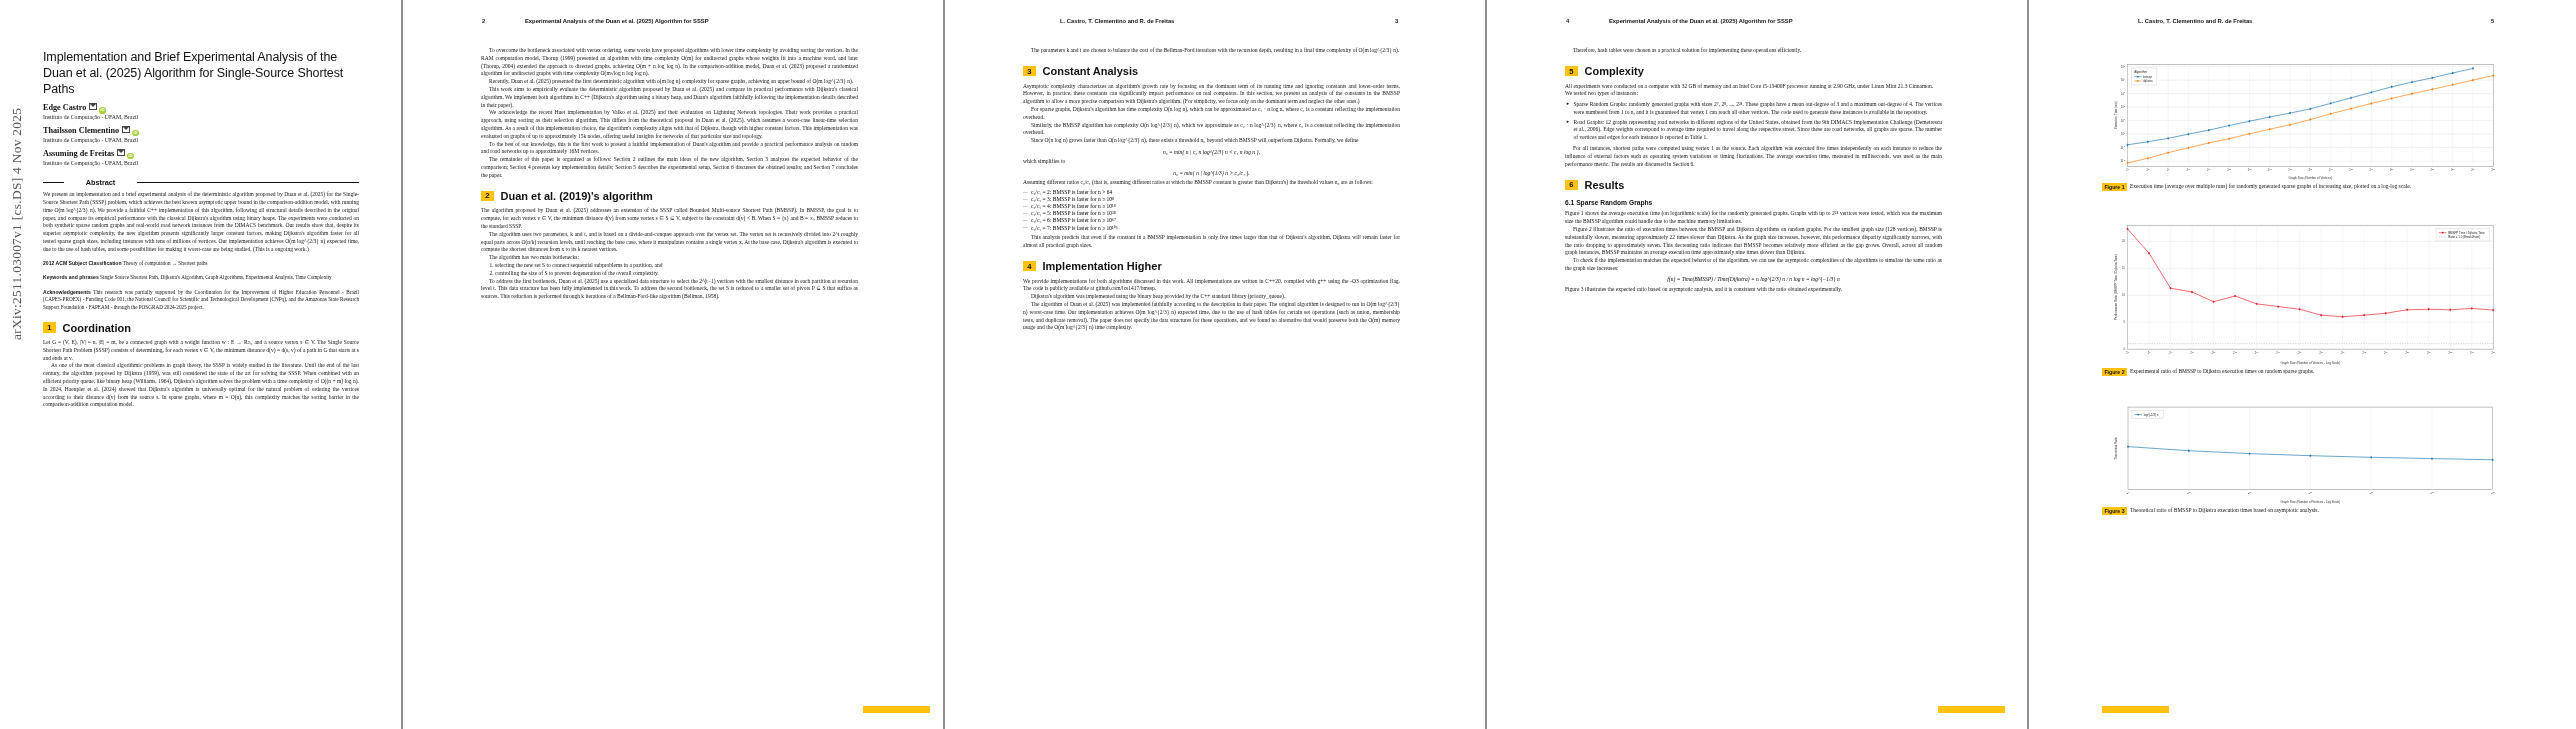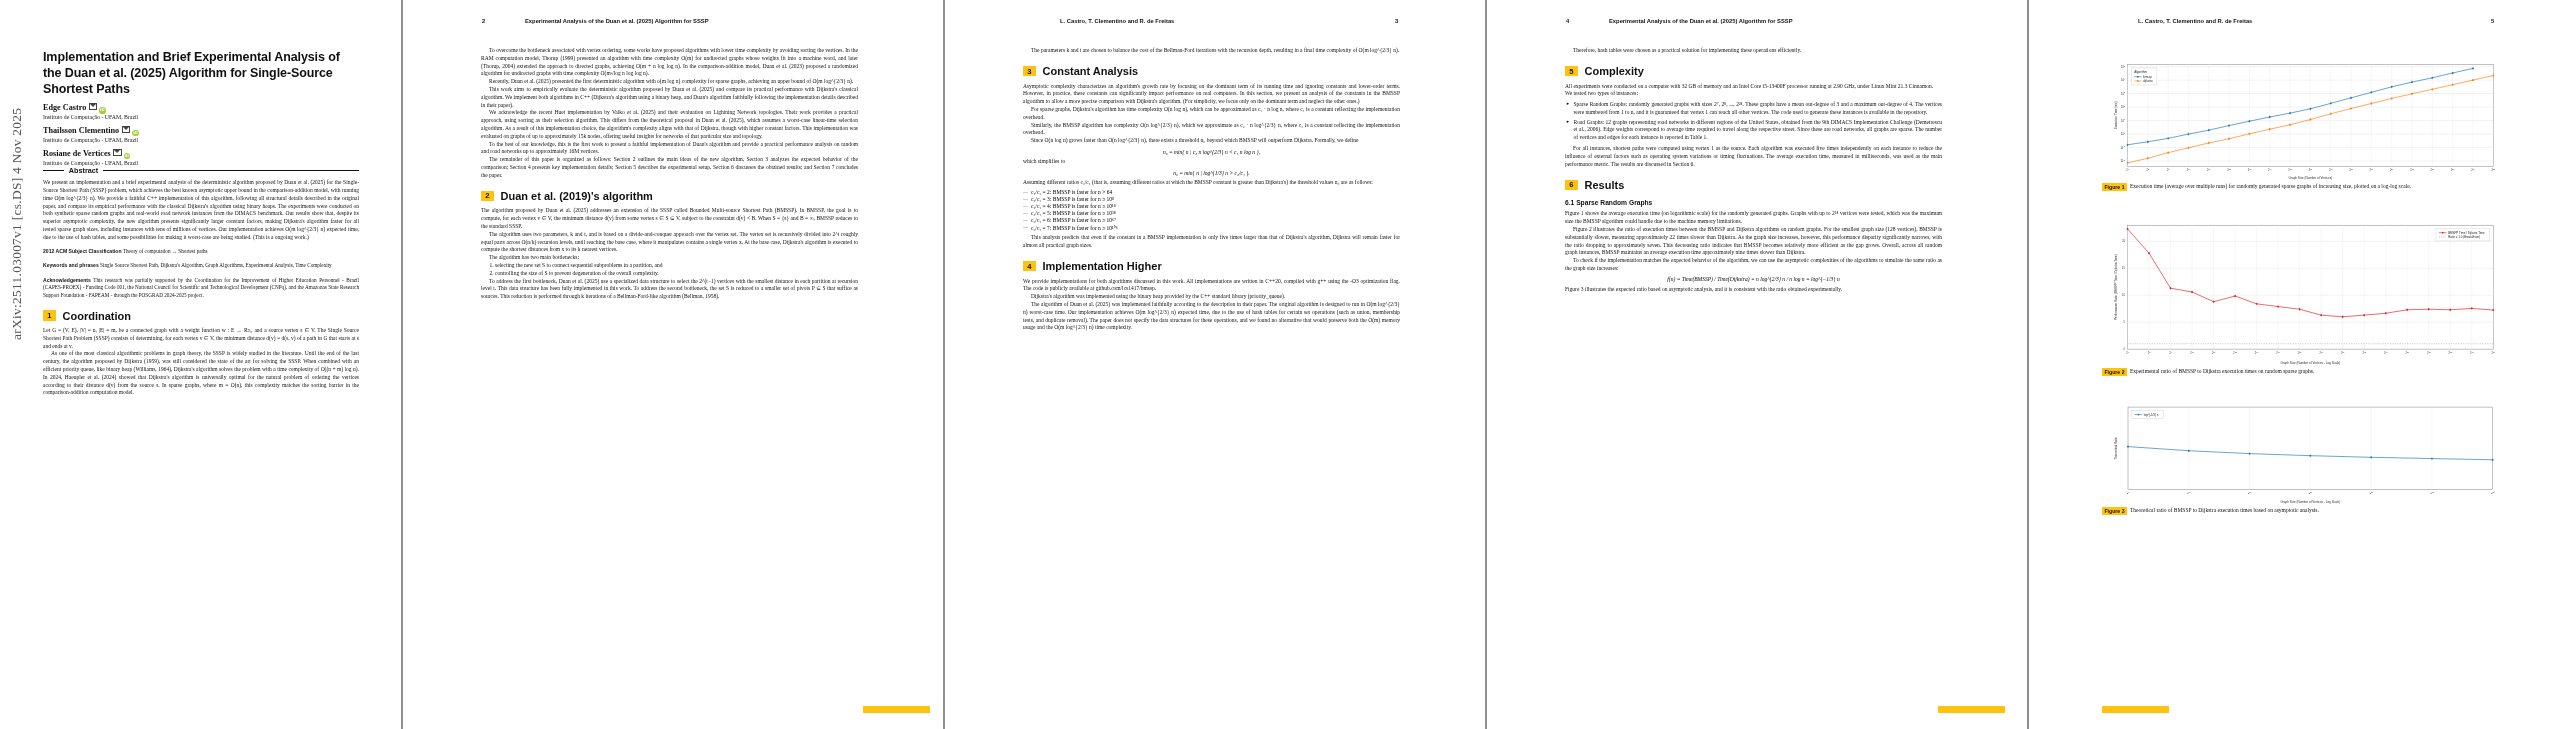--- a/index.html
+++ b/index.html
@@ -15,34 +15,34 @@
 
   
   .arxiv-stamp{position:absolute;left:8.5px;top:340px;transform-origin:left top;
     transform:rotate(-90deg);white-space:nowrap;color:#555;font-size:13.4px;
     font-family:"Liberation Serif", serif;letter-spacing:0.3px;}
 
   .runhead{position:absolute;top:18px;font-family:"Liberation Sans",sans-serif;
     font-weight:bold;font-size:5.8px;color:#111;white-space:nowrap;}
   .runhead.num{font-weight:bold;}
 
-  .title{font-family:"Liberation Sans",sans-serif;font-weight:bold;font-size:12.5px;
+  .title{font-family:"Liberation Sans",sans-serif;font-weight:normal;font-size:12.5px;
     line-height:1.26;color:#111;letter-spacing:-0.1px;}
   .author{font-family:"Liberation Serif",serif;font-weight:bold;font-size:8.2px;
     color:#111;margin-top:6px;}
   .affil{font-family:"Liberation Serif",serif;font-size:5.8px;color:#222;margin-top:0.6px;}
   .ico{display:inline-block;vertical-align:-0.6px;margin-left:2.4px;}
   .env-ic{width:6.7px;height:4.9px;border:0.7px solid #444;position:relative;display:inline-block;vertical-align:0px;}
   .env-ic:after{content:"";position:absolute;left:0;top:0;width:0;height:0;
     border-left:3.3px solid transparent;border-right:3.3px solid transparent;border-top:3px solid #444;}
   .orcid{display:inline-block;width:6.7px;height:6.7px;border-radius:50%;background:#A6CE39;
     color:#fff;font-family:"Liberation Sans",sans-serif;font-size:4.3px;font-weight:bold;
     text-align:center;line-height:6.7px;vertical-align:-0.6px;margin-left:1.8px;}
 
-  .abs-head{display:flex;align-items:center;gap:5px;margin-bottom:4.3px;}
+  .abs-head{display:flex;align-items:center;gap:22px;margin-top:12px;margin-bottom:4.3px;}
   .abs-rule{height:1px;background:#111;flex:0 0 20.7px;}
   .abs-rule.long{flex:1 1 auto;}
   .abs-label{font-family:"Liberation Sans",sans-serif;font-weight:bold;font-size:7.3px;color:#111;}
 
   .body-t{font-family:"Liberation Serif",serif;font-size:5.5px;line-height:1.42;
     color:#111;text-align:justify;}
   .meta-t{font-family:"Liberation Serif",serif;font-size:5.2px;line-height:1.45;
     color:#111;text-align:justify;margin-top:6.7px;}
   .meta-t b{font-family:"Liberation Sans",sans-serif;font-size:5.1px;}
 
@@ -88,21 +88,21 @@
           <span>Edge Castro</span><span class="ico env-ic"></span><span class="orcid">iD</span>
         </div>
         <div class="affil">Instituto de Computação - UFAM, Brazil</div>
 
         <div class="author">
           <span>Thailsson Clementino</span><span class="ico env-ic"></span><span class="orcid">iD</span>
         </div>
         <div class="affil">Instituto de Computação - UFAM, Brazil</div>
 
         <div class="author">
-          <span>Rosiane de Vertices</span><span class="ico env-ic"></span><span class="orcid">iD</span>
+          <span>Assuming de Freitas</span><span class="ico env-ic"></span><span class="orcid">iD</span>
         </div>
         <div class="affil">Instituto de Computação - UFAM, Brazil</div>
       </div>
 
       <div class="abs-head">
         <div class="abs-rule"></div>
         <div class="abs-label">Abstract</div>
         <div class="abs-rule long"></div>
       </div>
       <div class="body-t">We present an implementation and a brief experimental analysis of the deterministic algorithm proposed by Duan et al. (2025) for the Single-Source Shortest Path (SSSP) problem, which achieves the best known asymptotic upper bound in the comparison-addition model, with running time O(m log^{2/3} n). We provide a faithful C++ implementation of this algorithm, following all structural details described in the original paper, and compare its empirical performance with the classical Dijkstra's algorithm using binary heaps. The experiments were conducted on both synthetic sparse random graphs and real-world road network instances from the DIMACS benchmark. Our results show that, despite its superior asymptotic complexity, the new algorithm presents significantly larger constant factors, making Dijkstra's algorithm faster for all tested sparse graph sizes, including instances with tens of millions of vertices. Our implementation achieves O(m log^{2/3} n) expected time, due to the use of hash tables, and some possibilities for making it worst-case are being studied. (This is a ongoing work.)</div>

